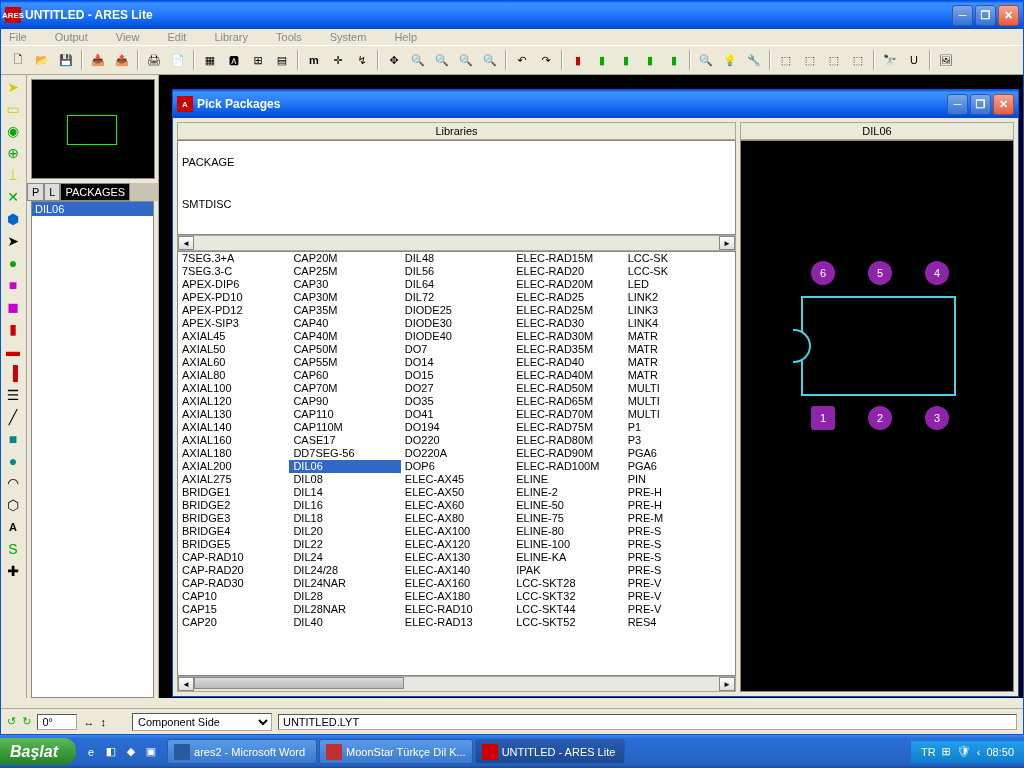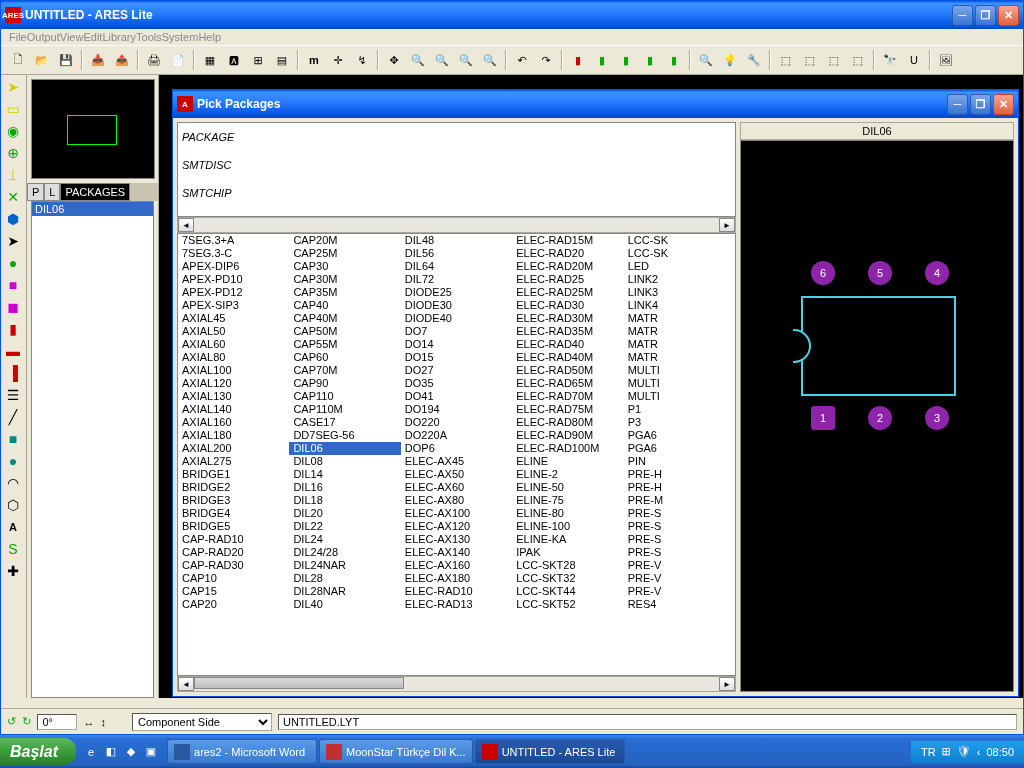--- a/index.html
+++ b/index.html
@@ -7,21 +7,21 @@
 
 
 .main-window { position: absolute; top: 0; left: 0; width: 1024px; height: 735px; background: #ece9d8; border: 1px solid #0054e3; }
 .titlebar { background: linear-gradient(to bottom, #0058e6 0%, #3d91ff 8%, #2a7fff 40%, #0054e3 88%, #0048c0 100%); height: 28px; display: flex; align-items: center; padding: 0 4px; color: white; }
 .titlebar .icon { width: 16px; height: 16px; background: #cc0000; margin-right: 4px; display: flex; align-items: center; justify-content: center; font-size: 8px; font-weight: bold; }
 .titlebar .title { flex: 1; font-weight: bold; font-size: 12px; }
 .win-btns { display: flex; gap: 2px; }
 .win-btn { width: 21px; height: 21px; background: linear-gradient(to bottom, #7ba7e8, #3874d0); border: 1px solid #2a5bb0; border-radius: 3px; display: flex; align-items: center; justify-content: center; color: white; font-weight: bold; cursor: pointer; }
 .win-btn.close { background: linear-gradient(to bottom, #f5a793, #e35e3f); border-color: #c0442a; }
 
-.menubar { background: #ece9d8; padding: 2px 8px; display: flex; gap: 0; color: #888; }
+.menubar { background: #ece9d8; padding: 2px 8px; display: flex; gap: 28px; color: #888; }
 .menubar span { cursor: pointer; }
 
 .toolbar { background: #ece9d8; border-top: 1px solid #fff; border-bottom: 1px solid #aca899; padding: 3px 6px; display: flex; align-items: center; gap: 2px; }
 .tool-btn { width: 22px; height: 22px; display: flex; align-items: center; justify-content: center; cursor: pointer; border: 1px solid transparent; }
 .tool-sep { width: 2px; height: 20px; border-left: 1px solid #aca899; border-right: 1px solid #fff; margin: 0 2px; }
 
 .workspace { display: flex; height: calc(100% - 110px); }
 .left-toolbar { width: 26px; background: #ece9d8; border-right: 1px solid #aca899; padding: 2px; display: flex; flex-direction: column; gap: 2px; }
 .left-tool { width: 20px; height: 20px; display: flex; align-items: center; justify-content: center; cursor: pointer; font-size: 14px; }
 
@@ -37,21 +37,21 @@
 .canvas-area { flex: 1; background: #000; position: relative; }
 
 
 .dialog { position: absolute; top: 89px; left: 172px; width: 847px; height: 608px; background: #ece9d8; border: 1px solid #0054e3; }
 .dlg-body { padding: 4px; display: flex; gap: 4px; height: calc(100% - 28px); }
 .dlg-left { flex: 1; display: flex; flex-direction: column; }
 .dlg-right { width: 274px; display: flex; flex-direction: column; }
 .section-hdr { background: #ece9d8; border: 1px solid #aca899; text-align: center; padding: 2px; font-size: 11px; }
 .listbox { background: #fff; border: 1px solid #888; overflow: auto; }
 .lib-list { height: 95px; }
-.lib-item { padding: 8px 4px; cursor: pointer; white-space: nowrap; font-style: italic; }
+.lib-item { padding: 15px 4px; cursor: pointer; white-space: nowrap; }
 .lib-item.selected { background: #3169c6; color: white; width: 120px; }
 .scrollbar-h { height: 16px; background: #ece9d8; border: 1px solid #aca899; display: flex; }
 .scroll-btn { width: 16px; height: 14px; background: linear-gradient(#fff,#ddd); border: 1px solid #888; display: flex; align-items: center; justify-content: center; font-size: 8px; }
 .scroll-track { flex: 1; background: #e8e8e0; }
 .scroll-thumb { height: 12px; background: linear-gradient(#ddd,#bbb); border: 1px solid #888; }
 
 .obj-list { flex: 1; display: flex; overflow: hidden; }
 .obj-col { flex: 1; }
 .obj-item { padding: 0px 4px; cursor: pointer; white-space: nowrap; font-size: 11px; line-height: 13px; }
 .obj-item.selected { background: #3169c6; color: white; }
@@ -213,20 +213,21 @@
     <div class="icon">A</div>
     <div class="title">Pick Packages</div>
     <div class="win-btns">
       <div class="win-btn">─</div>
       <div class="win-btn">❐</div>
       <div class="win-btn close">✕</div>
     </div>
   </div>
   <div class="dlg-body">
     <div class="dlg-left">
+      <div class="section-hdr">Libraries</div>
       <div class="listbox lib-list" id="lib-list">
           <div class="lib-item">PACKAGE</div>
           <div class="lib-item">SMTDISC</div>
           <div class="lib-item">SMTCHIP</div>
           <div class="lib-item">CONNECTORS</div>
           <div class="lib-item selected">USERPKG</div>
           <div class="lib-item">lib</div>
         </div>
       <div class="scrollbar-h">
         <div class="scroll-btn">◄</div>

